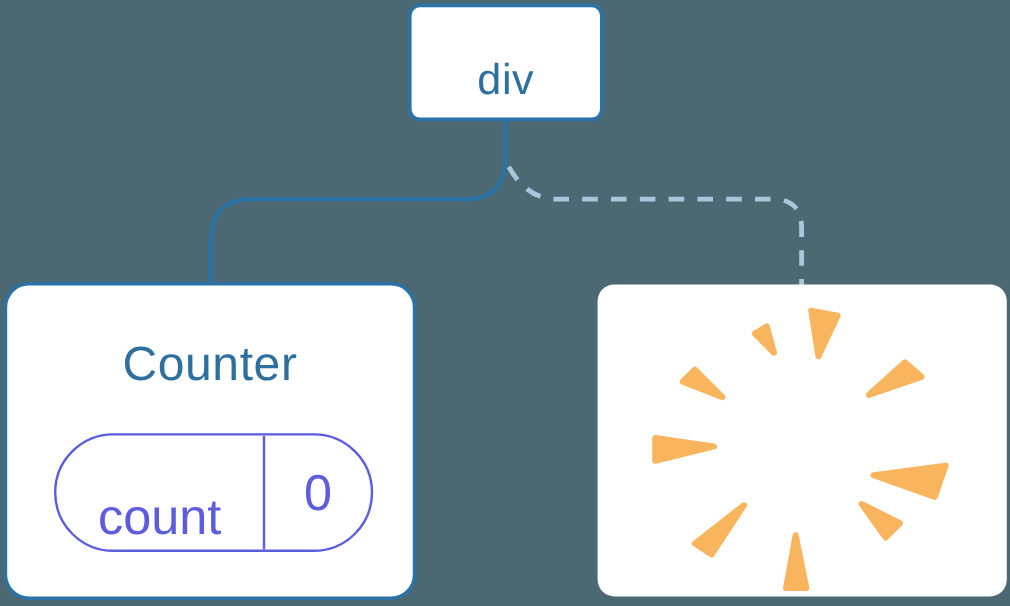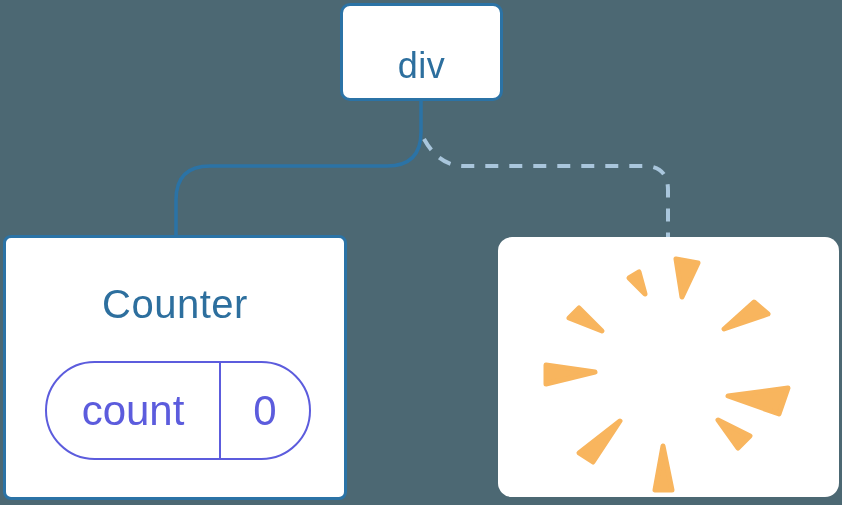--- a/index.html
+++ b/index.html
@@ -51,21 +51,21 @@
   }
   .node-div .node-label{
     font-size:36px;font-weight:500;
     color:var(--node-text,#2d6f9e);
     letter-spacing:0.5px;
     margin-top:28px;
   }
   .node-counter{
     left:3px;top:235px;width:344px;height:265px;
     border:3px solid var(--node-border,#2b73a6);
-    border-radius:8px;
+    border-radius:21px;
   }
   .counter-title{
     position:absolute;top:44px;left:0;width:100%;
     text-align:center;
     font-size:40px;font-weight:500;
     color:var(--node-text,#2d6f9e);
     letter-spacing:0.5px;
   }
   .state-pill{
     position:absolute;left:39px;top:123px;
@@ -74,21 +74,21 @@
     border-radius:50px;
     display:flex;
     overflow:hidden;
   }
   .pill-cell{
     display:flex;align-items:center;justify-content:center;
     height:100%;
     font-size:42px;font-weight:400;
     color:var(--state-accent,#5c5cdd);
   }
-  .pill-key{width:172px;}
+  .pill-key{width:172px;margin-top:20px;}
   .pill-value{
     flex:1;
     border-left:2.5px solid var(--state-accent,#5c5cdd);
   }
   .node-removed{
     left:498px;top:237px;width:341px;height:260px;
     border-radius:14px;
   }
   .poof{
     position:absolute;left:0;top:0;width:341px;height:260px;

